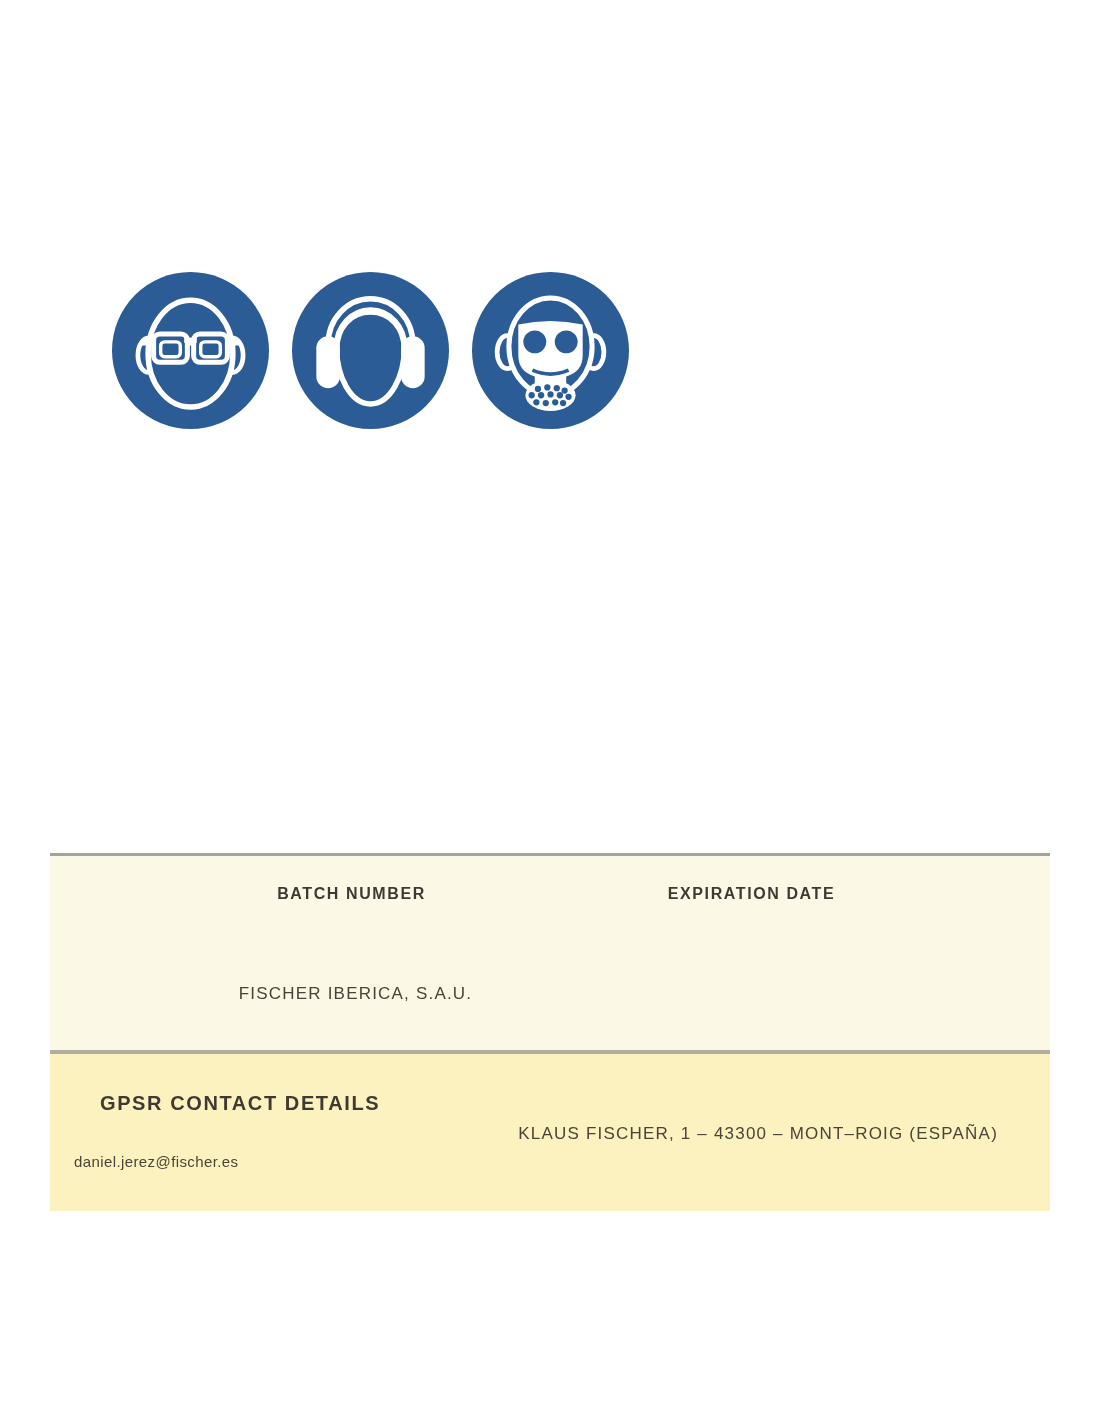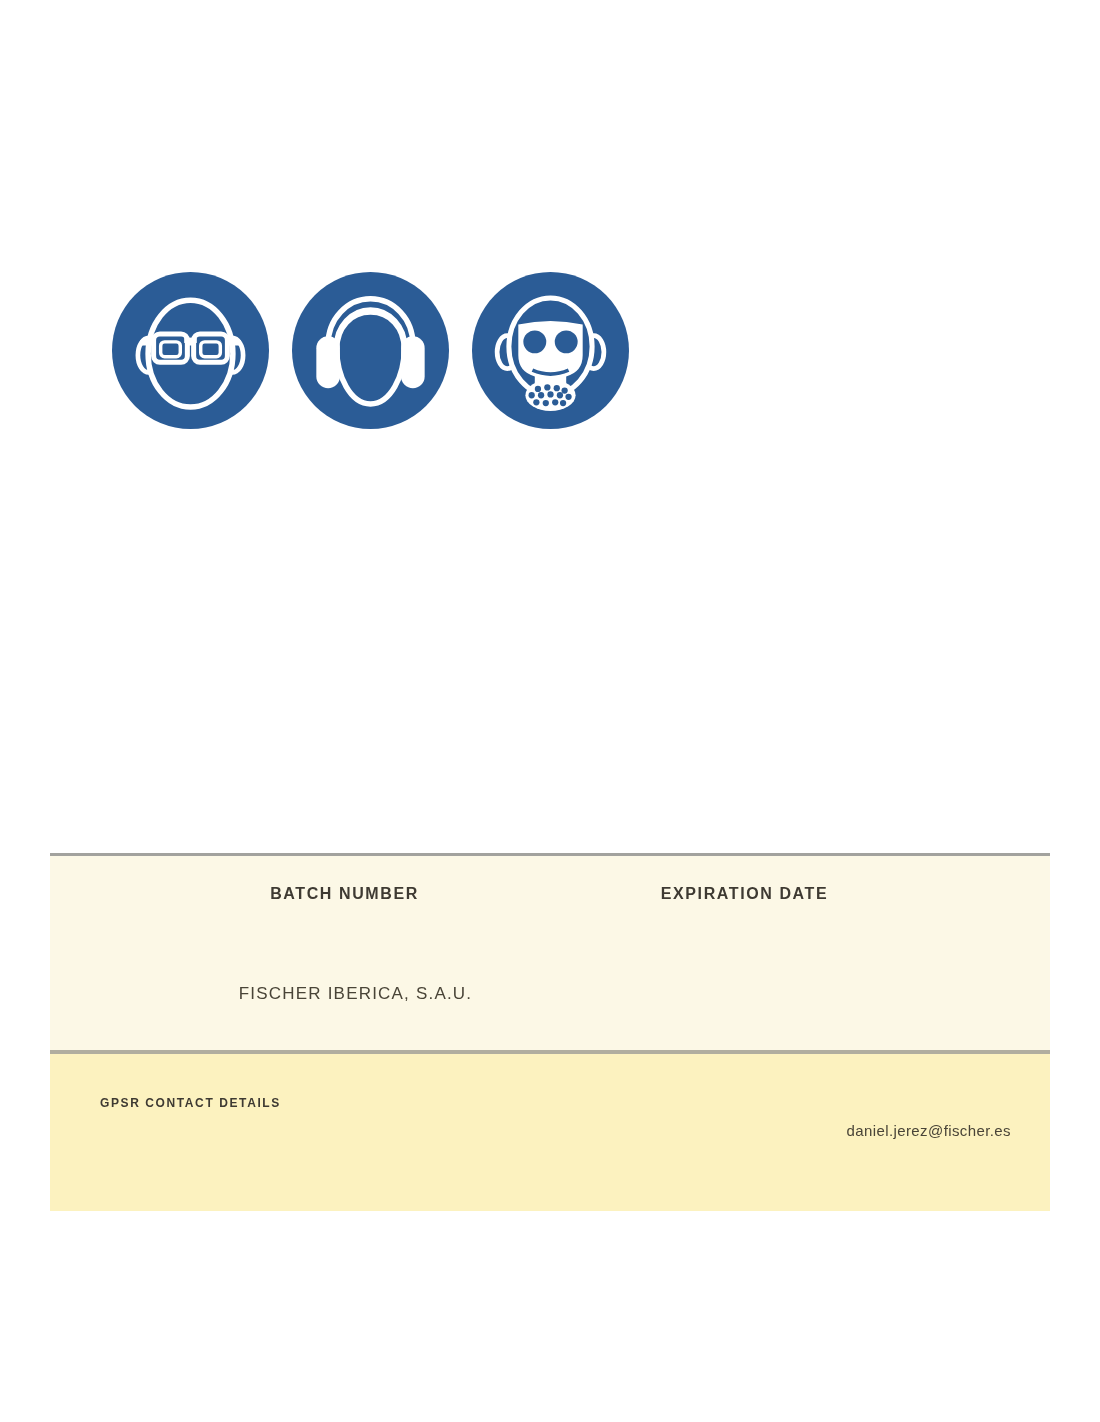--- a/index.html
+++ b/index.html
@@ -35,21 +35,21 @@
     width: 1000px;
   }
   .section-info {
     box-sizing: border-box;
     height: 197px;
     border-top: 3px solid var(--border-top, #a2a29e);
     background: var(--info-bg, #fcf8e6);
     padding-top: 28px;
   }
   .row { position: relative; width: 100%; }
-  .row-labels { height: 18px; }
+  .row-labels { height: 18px; margin-left: 7px; }
   .row-legal  { margin-top: 73px; }
   .cell { position: absolute; top: 0; text-align: center; }
   .cell-a { left: 0;    width: 60%; }
   .cell-b { left: 40%;  width: 60%; }
 
   .flabel {
     font-size: 16px;
     font-weight: bold;
     letter-spacing: 1.6px;
     color: var(--label-text, #3e3a32);
@@ -66,21 +66,21 @@
   }
 
   .section-contact {
     box-sizing: border-box;
     height: 161px;
     border-top: 4px solid var(--divider, #b1ae9f);
     background: var(--contact-bg, #fcf2bf);
     padding-top: 40px;
   }
   .contact-title {
-    font-size: 12px;
+    font-size: 20px;
     font-weight: bold;
     letter-spacing: 1.6px;
     color: var(--label-text, #3e3a32);
     line-height: 19px;
     padding-left: 50px;
   }
   .contact-address {
     margin-top: 11px;
     font-size: 17px;
     letter-spacing: 1.2px;
@@ -88,21 +88,20 @@
     line-height: 20px;
     text-align: right;
     padding-right: 52px;
   }
   .contact-email {
     margin-top: 9px;
     font-size: 15px;
     letter-spacing: 0.4px;
     color: var(--value-text, #494437);
     line-height: 18px;
-    text-align: right;
     padding-right: 39px;
     margin-left: 24px;
   }
 </style>
 </head>
 <body>
 
 <div class="page">
 
   <div class="icons-row">
@@ -183,17 +182,18 @@
         <div class="cell cell-a">
           <div class="fvalue">FISCHER IBERICA, S.A.U.</div>
         </div>
         <div class="cell cell-b">
         </div>
       </div>
     </div>
 
     <div class="section-contact">
       <div class="contact-title">GPSR CONTACT DETAILS</div>
+      <div class="contact-address">KLAUS FISCHER, 1 – 43300 – MONT–ROIG (ESPAÑA)</div>
       <div class="contact-email">daniel.jerez@fischer.es</div>
     </div>
 
   </div>
 </div>
 
 </body></html>

